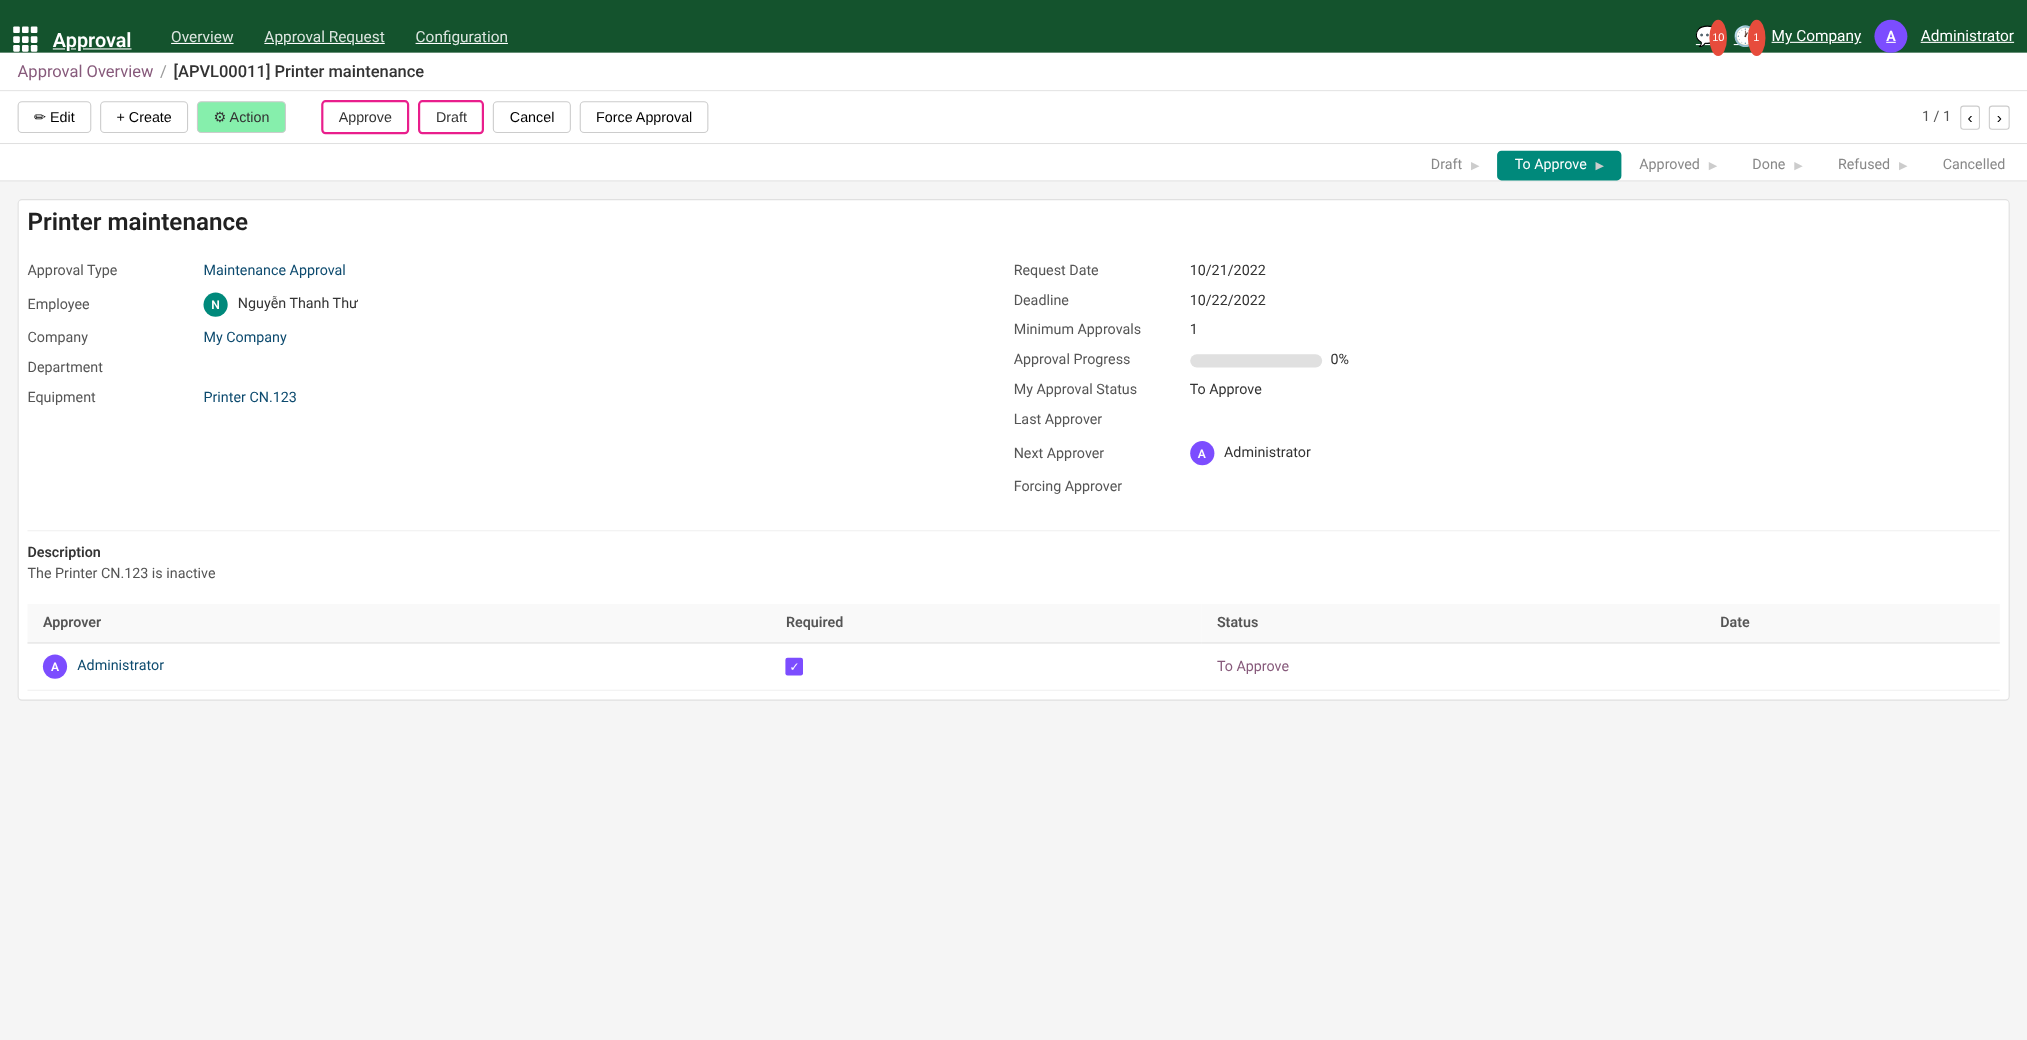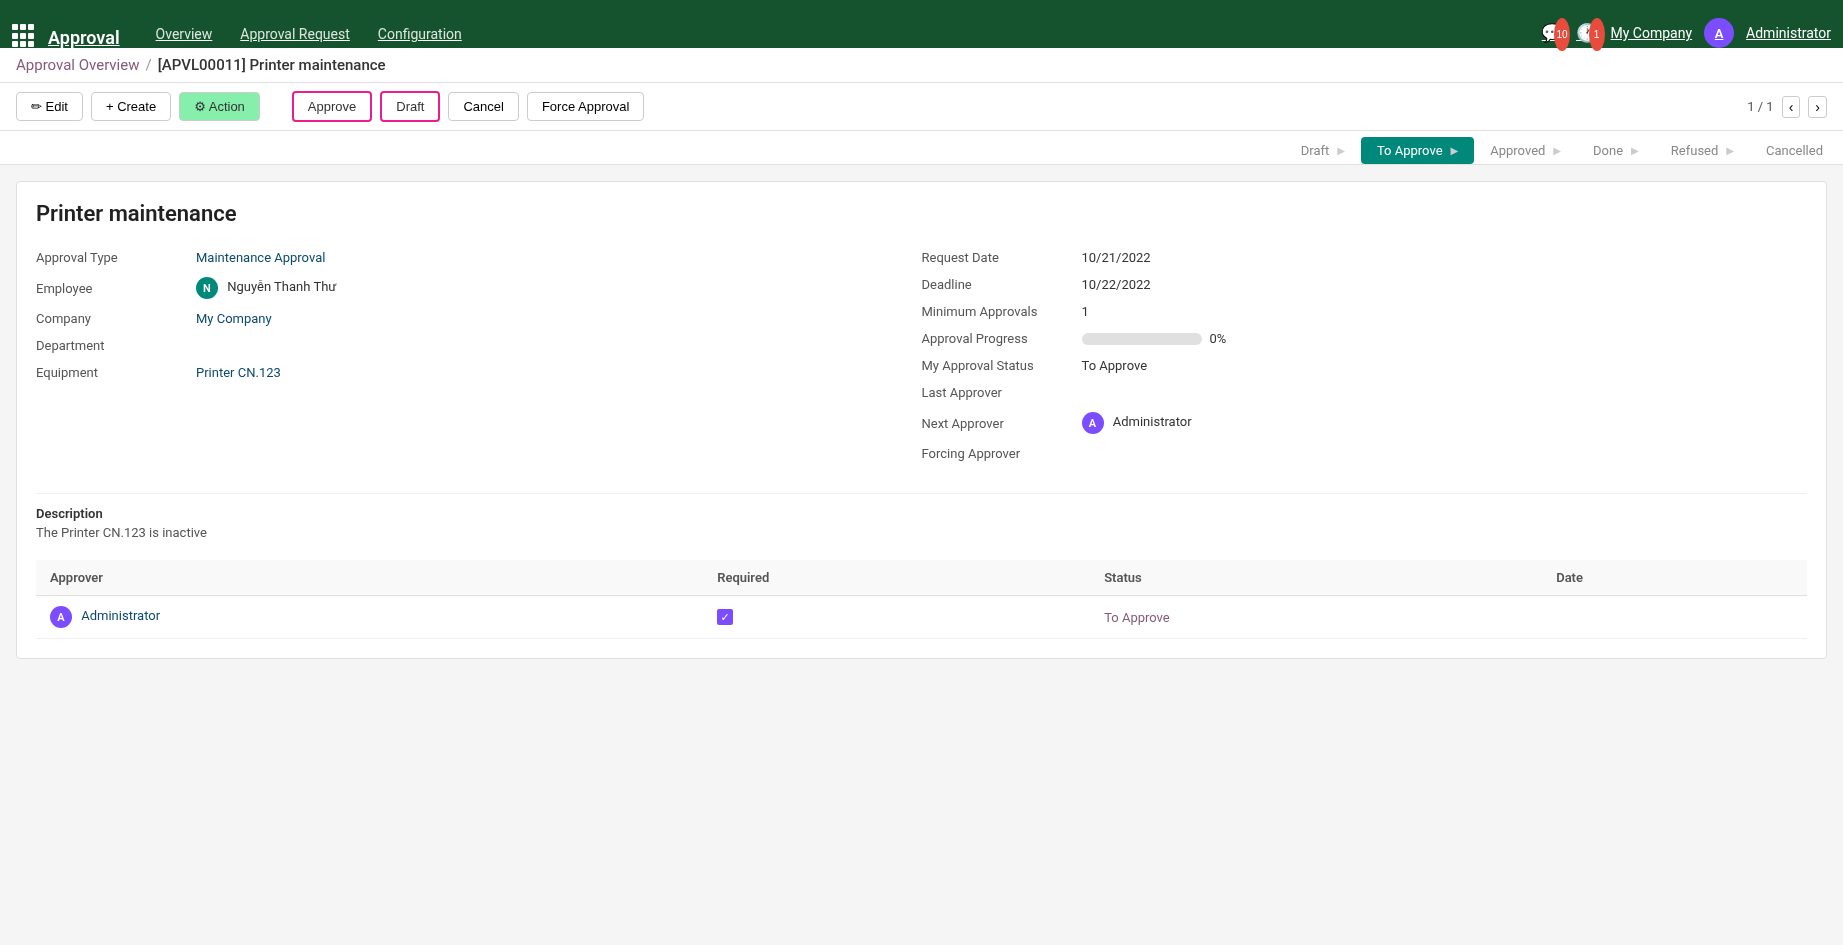--- a/index.html
+++ b/index.html
@@ -95,21 +95,21 @@
     }
     .status-step:last-child::after { display: none; }
 
     
     .main-content {
       padding: 16px;
     }
     .form-card {
       background: white;
       border-radius: 4px;
-      padding: 19px;
+      padding: 8px;
       border: 1px solid #e0e0e0;
     }
     .form-title {
       font-size: 22px;
       font-weight: 600;
       margin-bottom: 24px;
       color: #212121;
     }
     .form-grid {
       display: grid;

